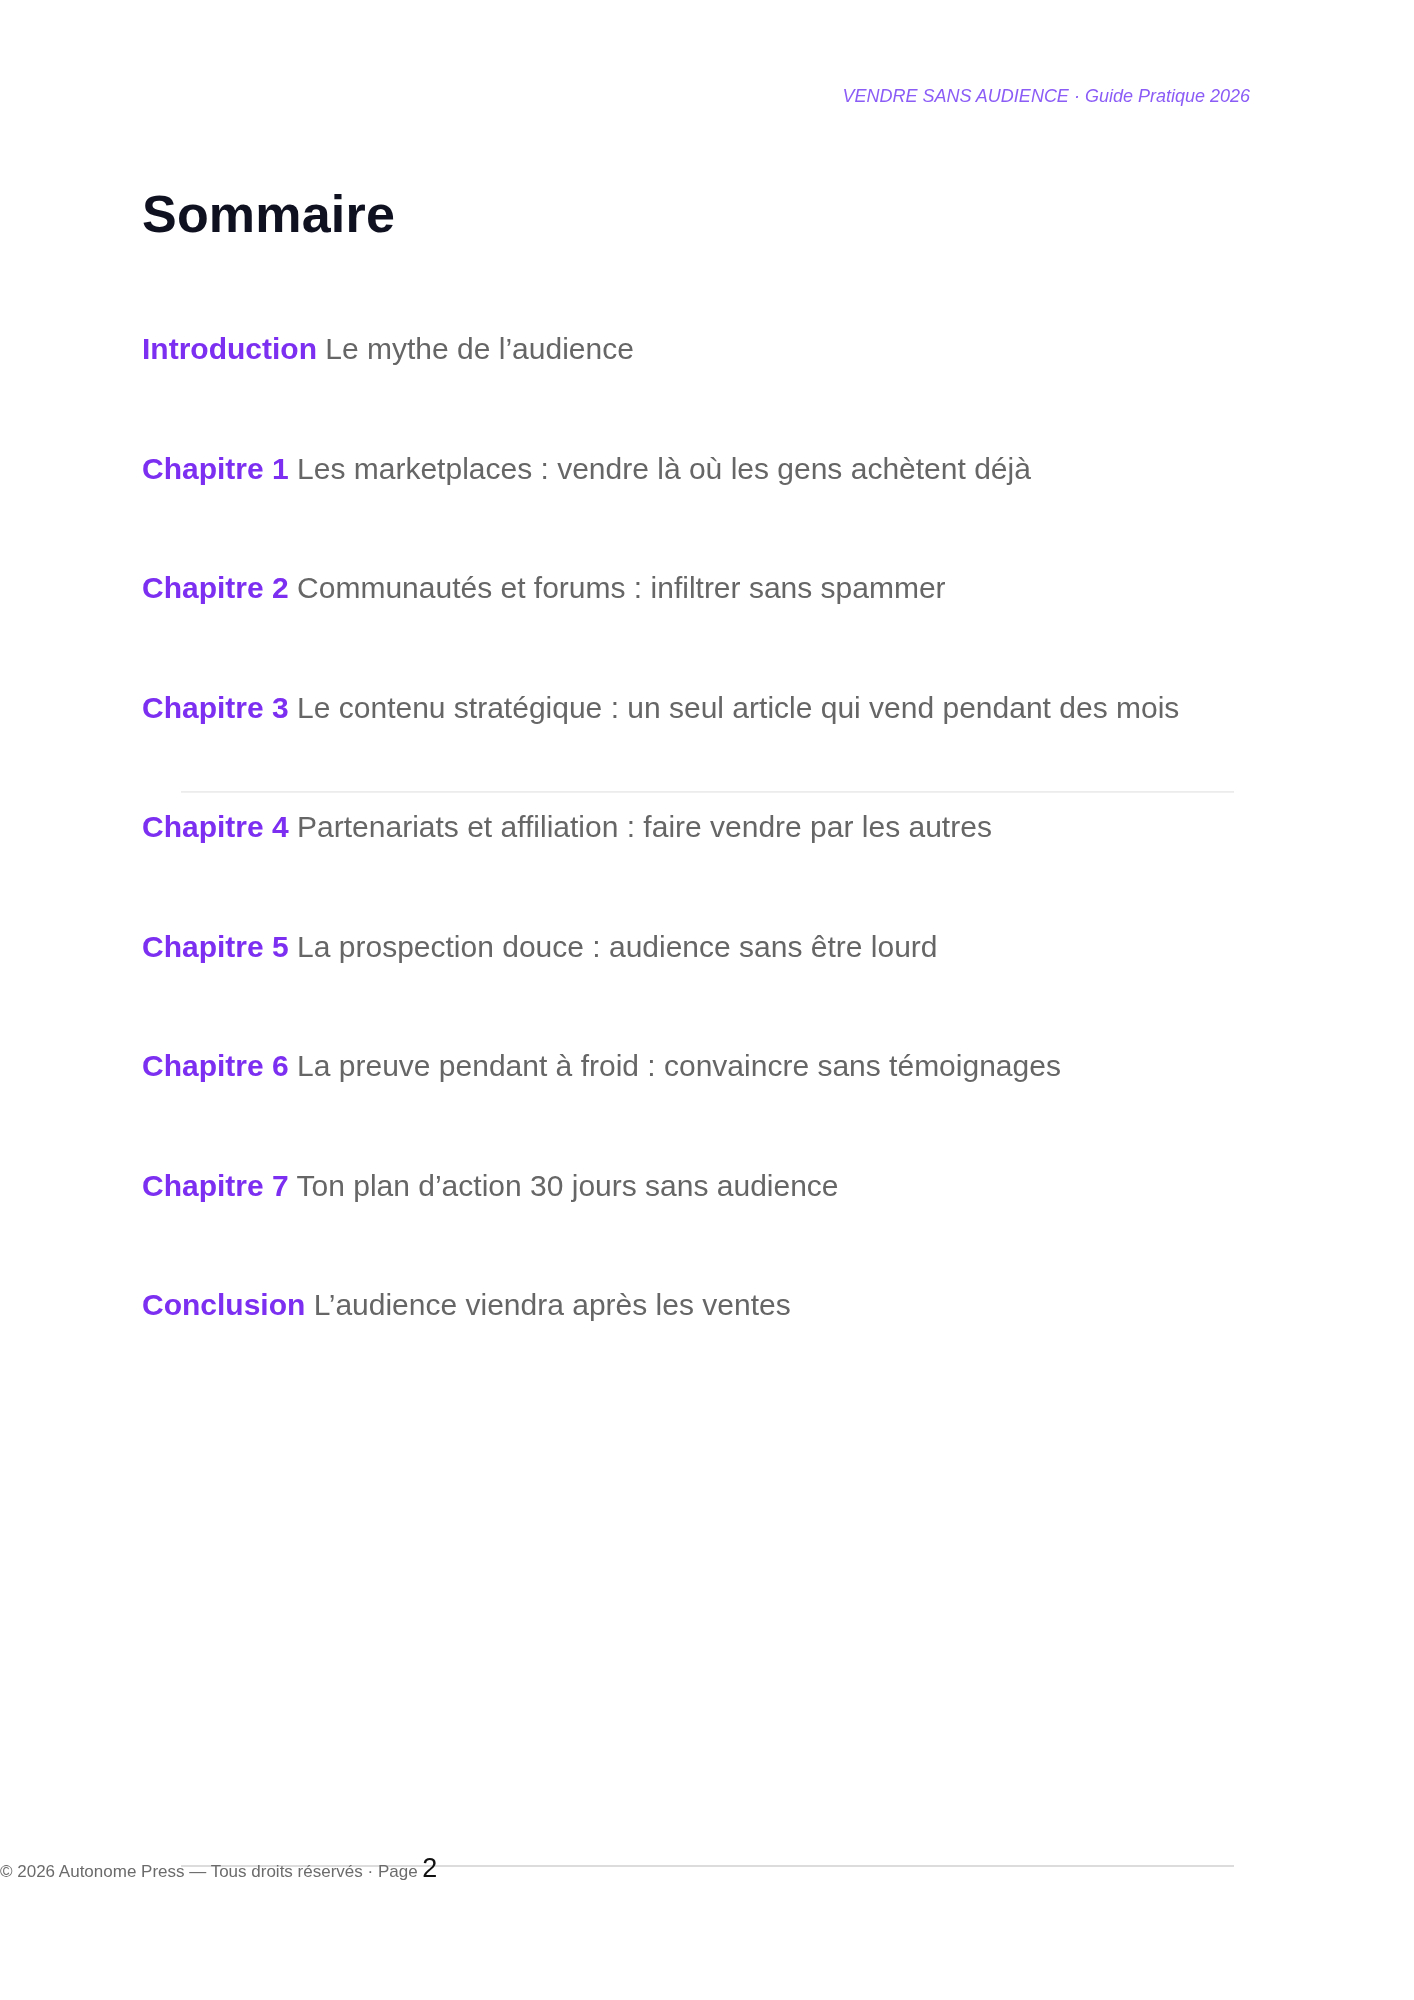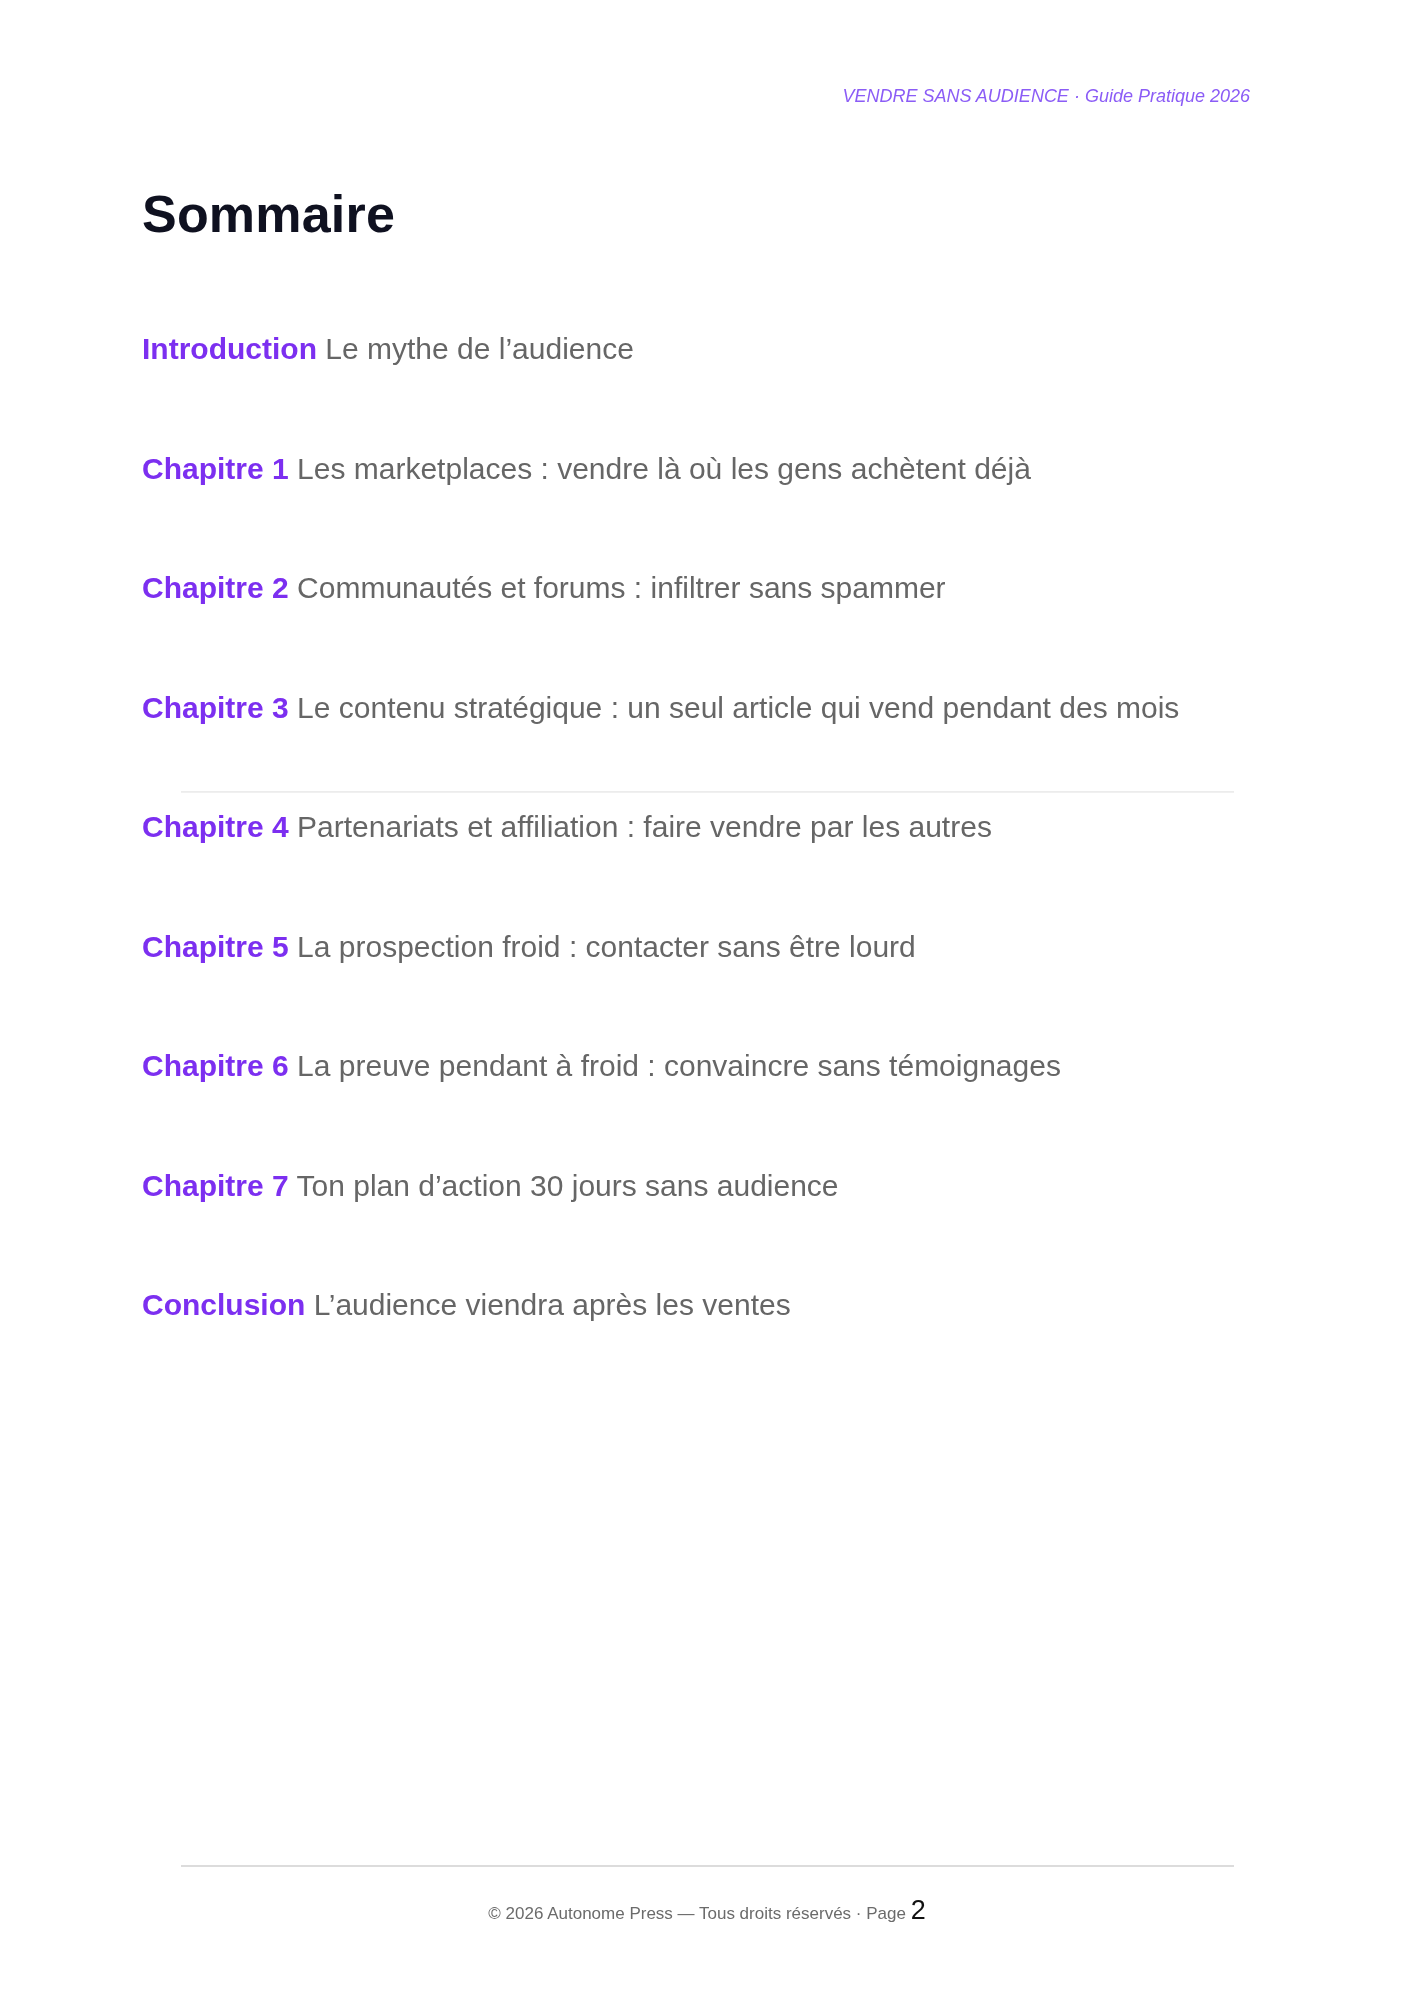--- a/index.html
+++ b/index.html
@@ -68,24 +68,24 @@
     .footer-rule {
       position: absolute;
       left: 181px;
       top: 1865px;
       width: 1053px;
       height: 0;
       border-top: 2px solid #dcdcdc;
     }
     .footer {
       position: absolute;
-      top: 1894px;
+      top: 1852px;
       left: 0;
       width: 1414px;
-      text-align: center;
+      text-align: left;
       font-size: 17px;
       color: #6b6b6b;
       white-space: nowrap;
       line-height: 32px;
     }
     .page-number {
       font-size: 27px;
       color: #111111;
       vertical-align: baseline;
     }
@@ -113,21 +113,21 @@
   <li class="toc-item">
     <span class="toc-label">Chapitre 3</span>
     <span class="toc-title">Le contenu stratégique : un seul article qui vend pendant des mois</span>
   </li>
   <li class="toc-item">
     <span class="toc-label">Chapitre 4</span>
     <span class="toc-title">Partenariats et affiliation : faire vendre par les autres</span>
   </li>
   <li class="toc-item">
     <span class="toc-label">Chapitre 5</span>
-    <span class="toc-title">La prospection froid : contacter sans être lourd</span>
+    <span class="toc-title">La prospection douce : audience sans être lourd</span>
   </li>
   <li class="toc-item">
     <span class="toc-label">Chapitre 6</span>
     <span class="toc-title">La preuve pendant à froid : convaincre sans témoignages</span>
   </li>
   <li class="toc-item">
     <span class="toc-label">Chapitre 7</span>
     <span class="toc-title">Ton plan d’action 30 jours sans audience</span>
   </li>
   <li class="toc-item">

